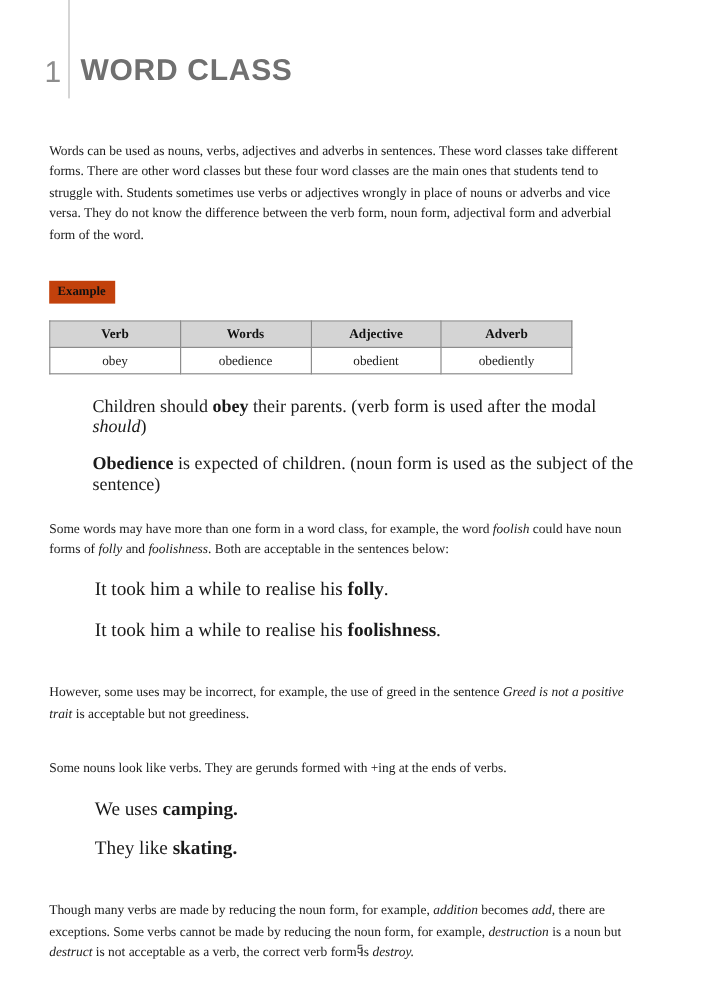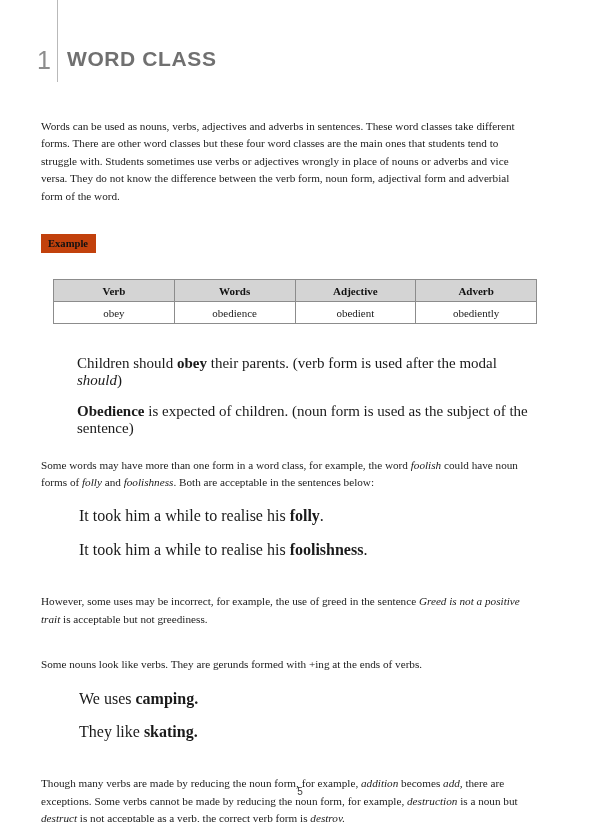--- a/index.html
+++ b/index.html
@@ -40,21 +40,21 @@
     text-align: center;
     font-size: 25px;
     font-weight: 400;
     color: #8d8d8d;
     line-height: 30px;
   }
   .chapter-title {
     position: absolute;
     left: 67px;
     top: 0px;
-    font-size: 21px;
+    font-size: 25px;
     font-weight: 700;
     letter-spacing: 0.6px;
     color: #707070;
     line-height: 34px;
     white-space: nowrap;
   }
 
   
   .content {
     position: absolute;
@@ -91,22 +91,22 @@
     font-size: 10.6px;
     font-weight: 700;
     padding: 3px 8px 3px 7px;
     line-height: 13px;
     margin: 0;
   }
 
   
   table.word-table {
     border-collapse: collapse;
-    width: 484px;
-    margin: 12px;
+    width: 436px;
+    margin: 0;
     table-layout: fixed;
     padding-left: 44px;
   }
   table.word-table th,
   table.word-table td {
     border: 1px solid #8c8c8c;
     text-align: center;
     font-size: 11px;
     height: 19px;
     padding: 1px 2px;

